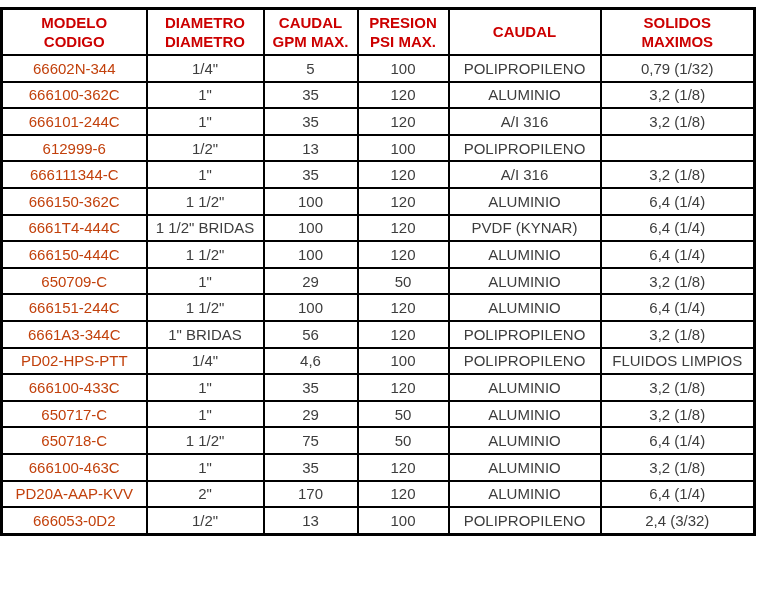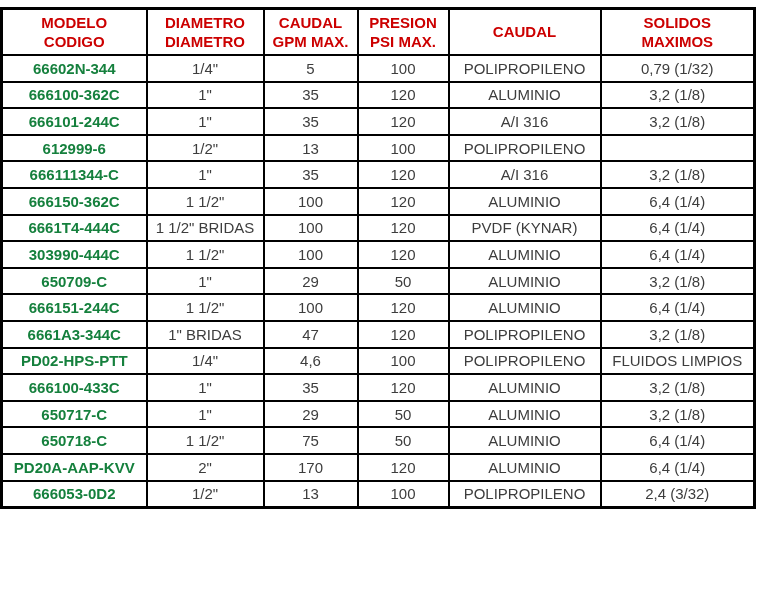--- a/index.html
+++ b/index.html
@@ -44,22 +44,22 @@
     line-height: 1.3;
   }
   thead th span { display: block; }
   tbody td {
     height: 24.6px;
     font-size: 15px;
     color: #3d3d3d;
     font-weight: normal;
   }
   tbody td.code-cell {
-    color: #15803d;
-    font-weight: bold;
+    color: #c2410c;
+    font-weight: normal;
   }
 </style>
 </head>
 <body>
 
 <div class="table-wrap">
   <table class="spec-table">
     <colgroup>
       <col class="c-code">
         <col class="c-diameter">
@@ -146,21 +146,21 @@
         </tr>
         <tr>
           <td class="code-cell">6661T4-444C</td>
           <td>1 1/2" BRIDAS</td>
           <td>100</td>
           <td>120</td>
           <td>PVDF (KYNAR)</td>
           <td>6,4 (1/4)</td>
         </tr>
         <tr>
-          <td class="code-cell">303990-444C</td>
+          <td class="code-cell">666150-444C</td>
           <td>1 1/2"</td>
           <td>100</td>
           <td>120</td>
           <td>ALUMINIO</td>
           <td>6,4 (1/4)</td>
         </tr>
         <tr>
           <td class="code-cell">650709-C</td>
           <td>1"</td>
           <td>29</td>
@@ -172,21 +172,21 @@
           <td class="code-cell">666151-244C</td>
           <td>1 1/2"</td>
           <td>100</td>
           <td>120</td>
           <td>ALUMINIO</td>
           <td>6,4 (1/4)</td>
         </tr>
         <tr>
           <td class="code-cell">6661A3-344C</td>
           <td>1" BRIDAS</td>
-          <td>47</td>
+          <td>56</td>
           <td>120</td>
           <td>POLIPROPILENO</td>
           <td>3,2 (1/8)</td>
         </tr>
         <tr>
           <td class="code-cell">PD02-HPS-PTT</td>
           <td>1/4"</td>
           <td>4,6</td>
           <td>100</td>
           <td>POLIPROPILENO</td>
@@ -208,20 +208,28 @@
           <td>ALUMINIO</td>
           <td>3,2 (1/8)</td>
         </tr>
         <tr>
           <td class="code-cell">650718-C</td>
           <td>1 1/2"</td>
           <td>75</td>
           <td>50</td>
           <td>ALUMINIO</td>
           <td>6,4 (1/4)</td>
+        </tr>
+        <tr>
+          <td class="code-cell">666100-463C</td>
+          <td>1"</td>
+          <td>35</td>
+          <td>120</td>
+          <td>ALUMINIO</td>
+          <td>3,2 (1/8)</td>
         </tr>
         <tr>
           <td class="code-cell">PD20A-AAP-KVV</td>
           <td>2"</td>
           <td>170</td>
           <td>120</td>
           <td>ALUMINIO</td>
           <td>6,4 (1/4)</td>
         </tr>
         <tr>

